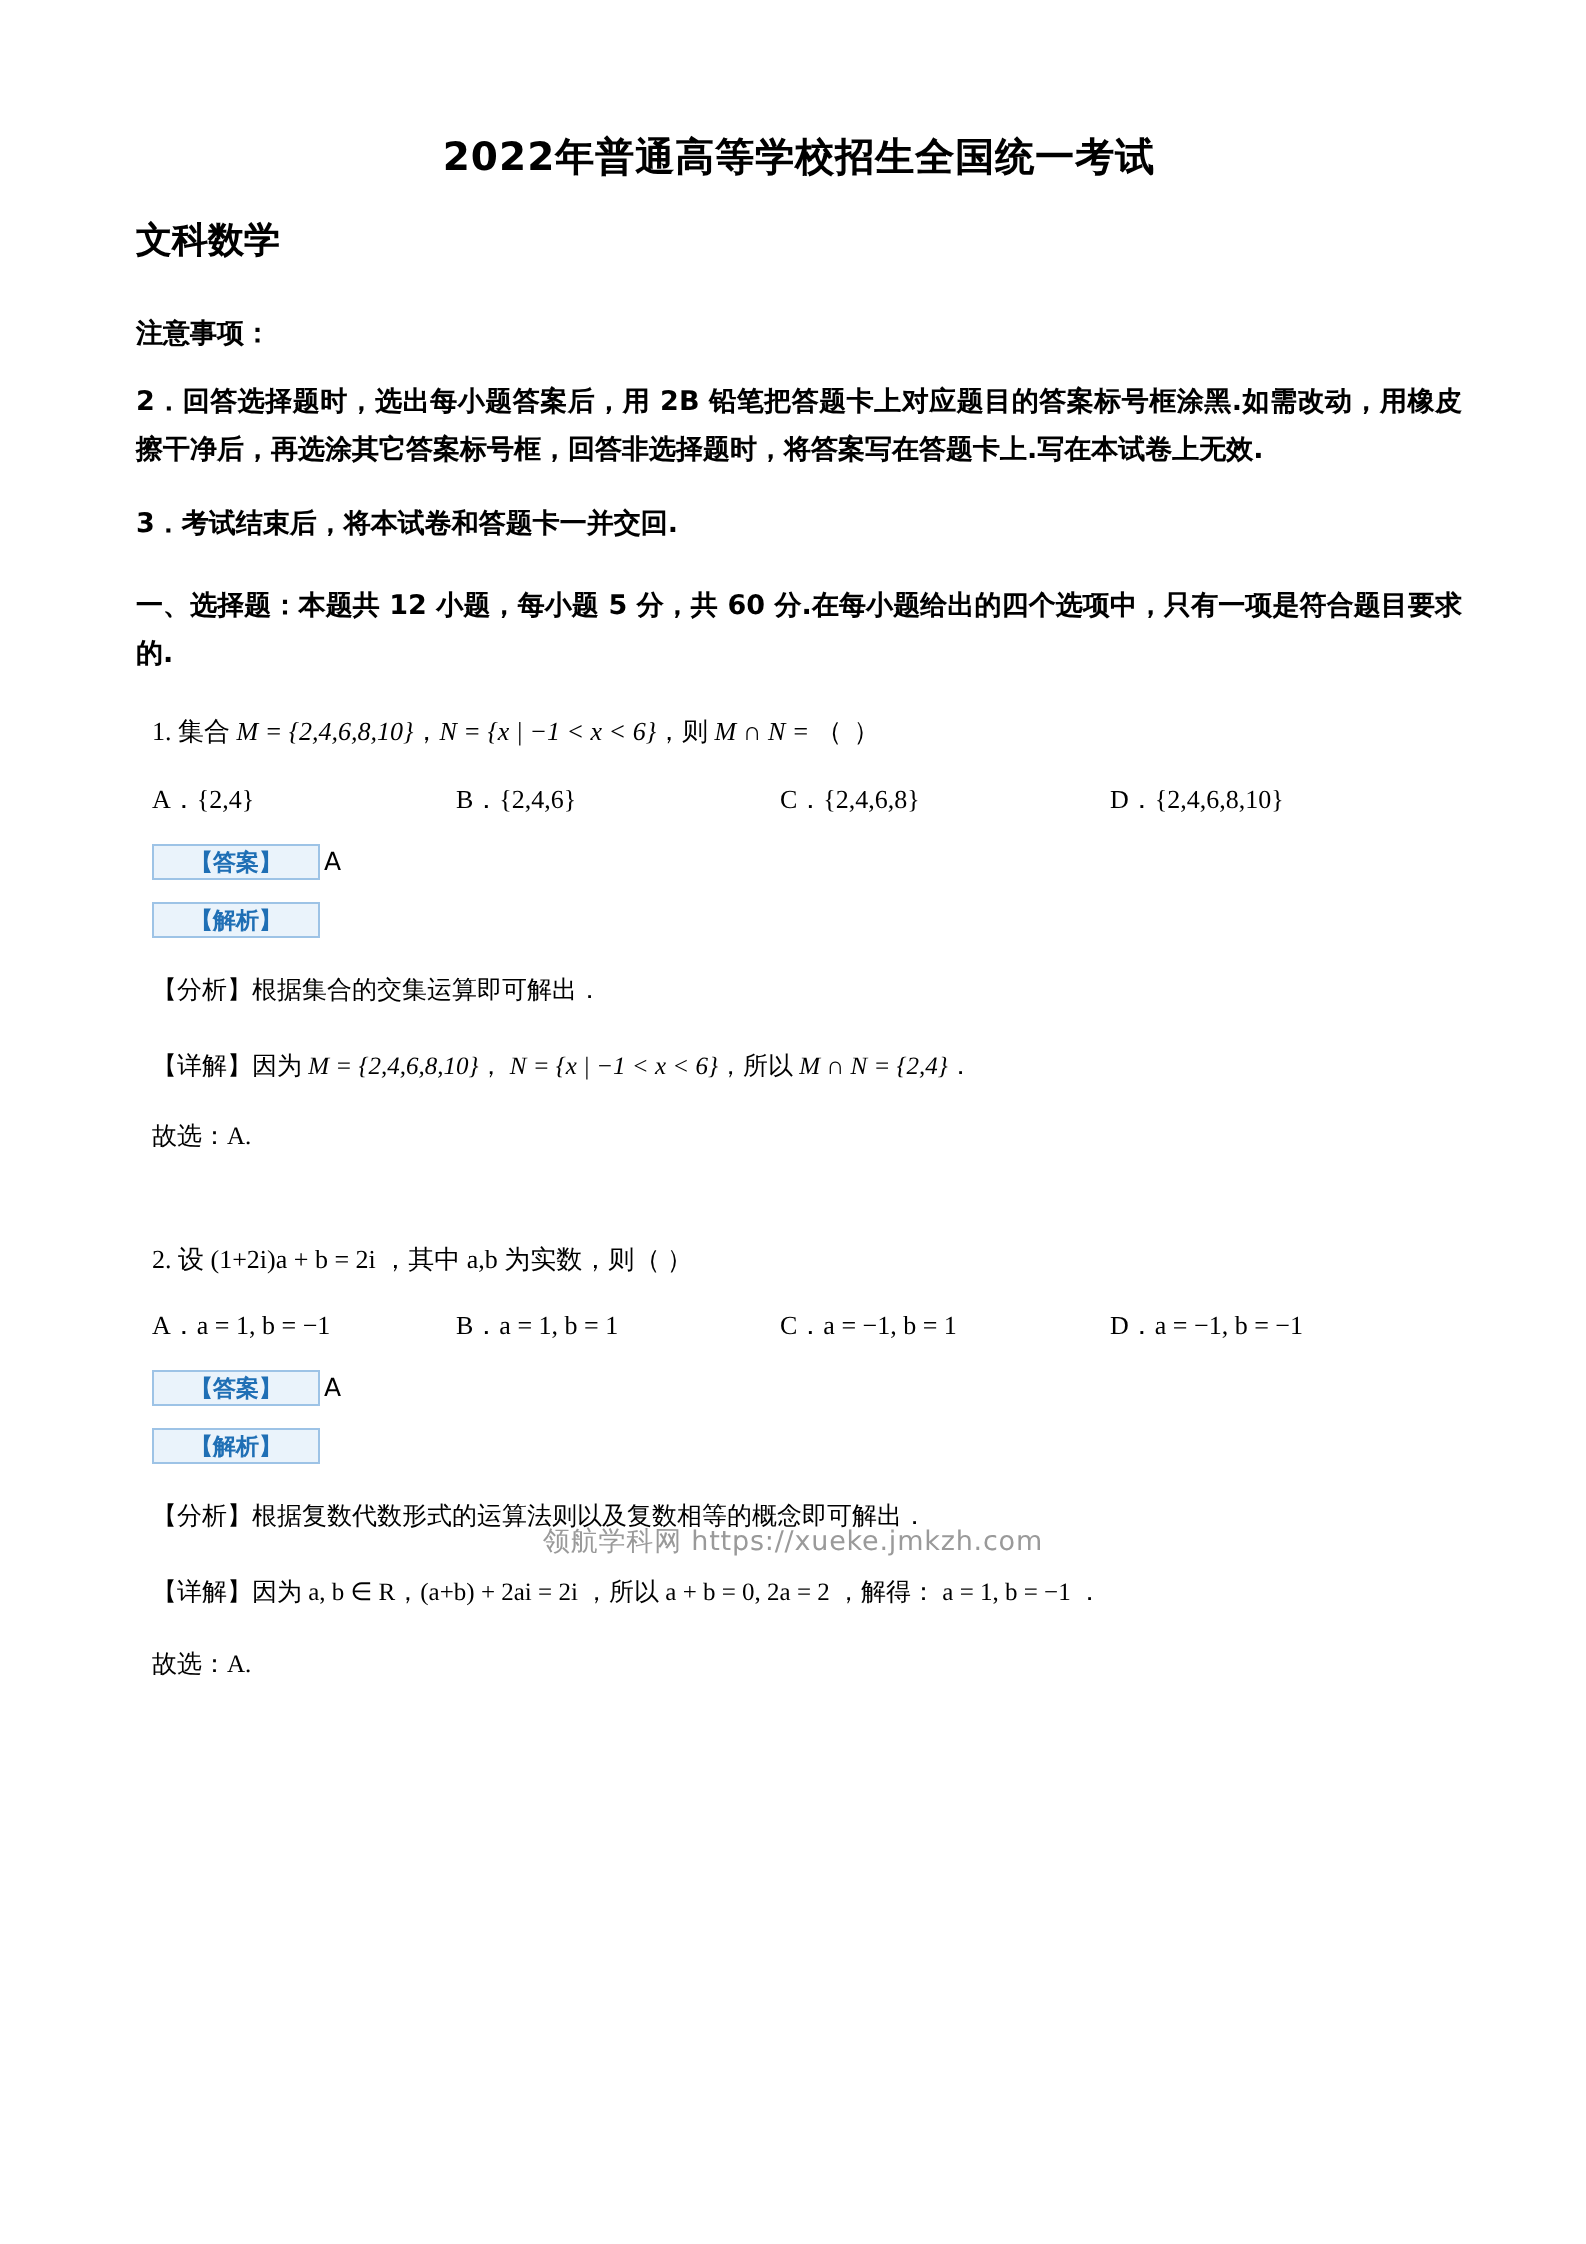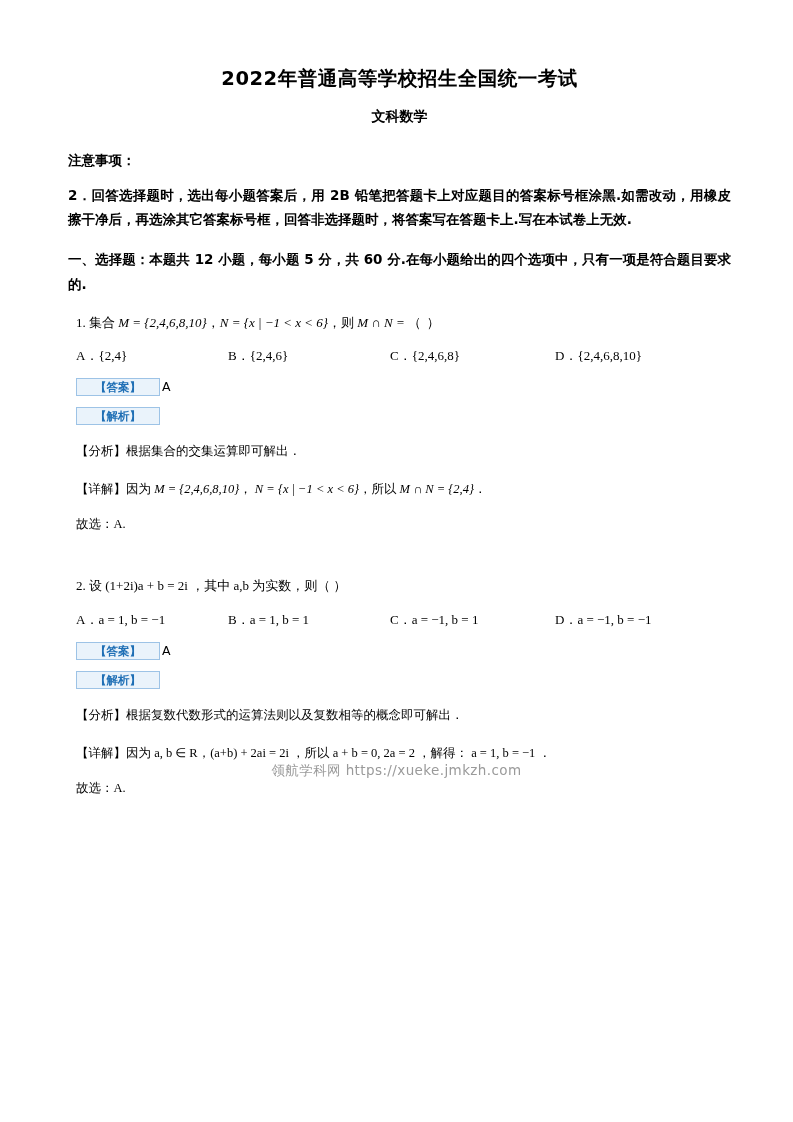--- a/index.html
+++ b/index.html
@@ -24,24 +24,24 @@
   }
   .title {
     text-align: center;
     font-family: "DejaVu Sans", sans-serif;
     font-weight: bold;
     font-size: 19.5px;
     letter-spacing: 0.5px;
     margin: 10px 0 0 0;
   }
   .subtitle {
-    text-align: center;
-    font-family: "DejaVu Sans", sans-serif;
-    font-weight: bold;
-    font-size: 14px;
+    text-align: left;
+    font-family: "DejaVu Sans", sans-serif;
+    font-weight: bold;
+    font-size: 18px;
     margin: 16px 0 0 0;
   }
   .notice-head {
     font-family: "DejaVu Sans", sans-serif;
     font-weight: bold;
     font-size: 13.5px;
     margin-top: 26px;
   }
   .notice-item {
     font-family: "DejaVu Sans", sans-serif;
@@ -139,20 +139,21 @@
 </head>
 <body>
 
 <div class="page">
 
   <div class="title">2022年普通高等学校招生全国统一考试</div>
   <div class="subtitle">文科数学</div>
 
   <div class="notice-head">注意事项：</div>
   <div class="notice-item">2．回答选择题时，选出每小题答案后，用 2B 铅笔把答题卡上对应题目的答案标号框涂黑.如需改动，用橡皮擦干净后，再选涂其它答案标号框，回答非选择题时，将答案写在答题卡上.写在本试卷上无效.</div>
+  <div class="notice-item">3．考试结束后，将本试卷和答题卡一并交回.</div>
 
   <div class="section-head">一、选择题：本题共 12 小题，每小题 5 分，共 60 分.在每小题给出的四个选项中，只有一项是符合题目要求的.</div>
 
   <div class="q-block">
     <div class="q-stem">
       <span>1.</span>
       <span>集合</span>
       <span class="mi">M = {2,4,6,8,10}</span><span>，</span><span class="mi">N = {x | −1 &lt; x &lt; 6}</span><span>，则</span>
       <span class="mi">M ∩ N =</span>
       <span class="paren-space">（    ）</span>

